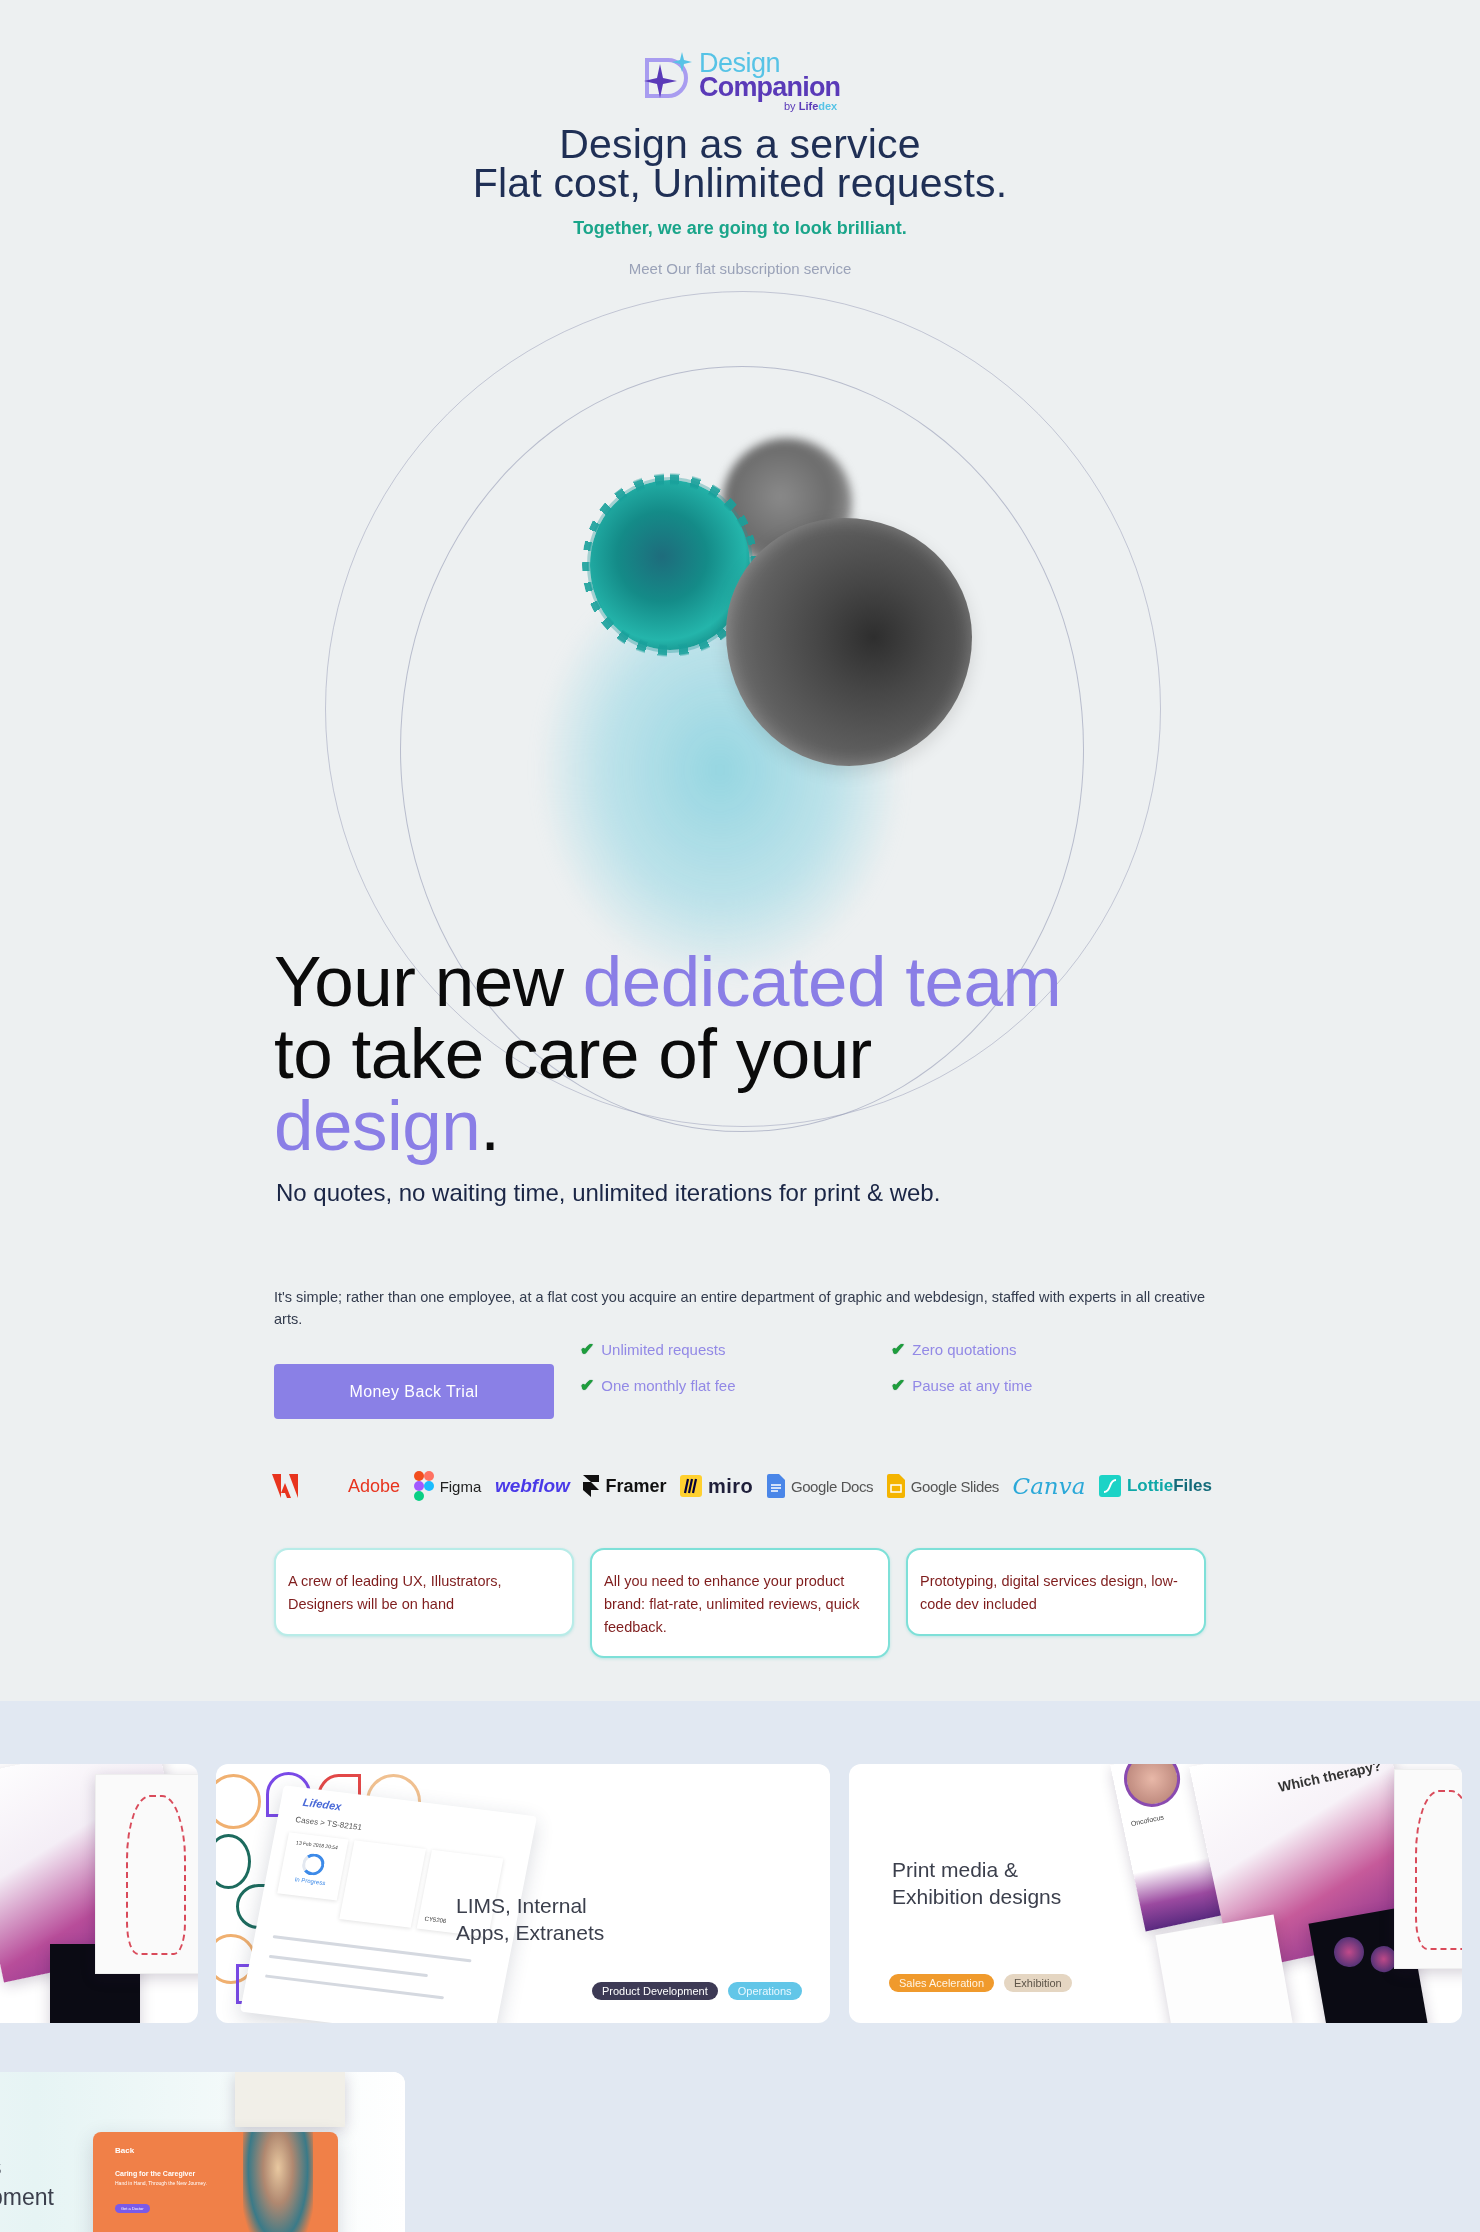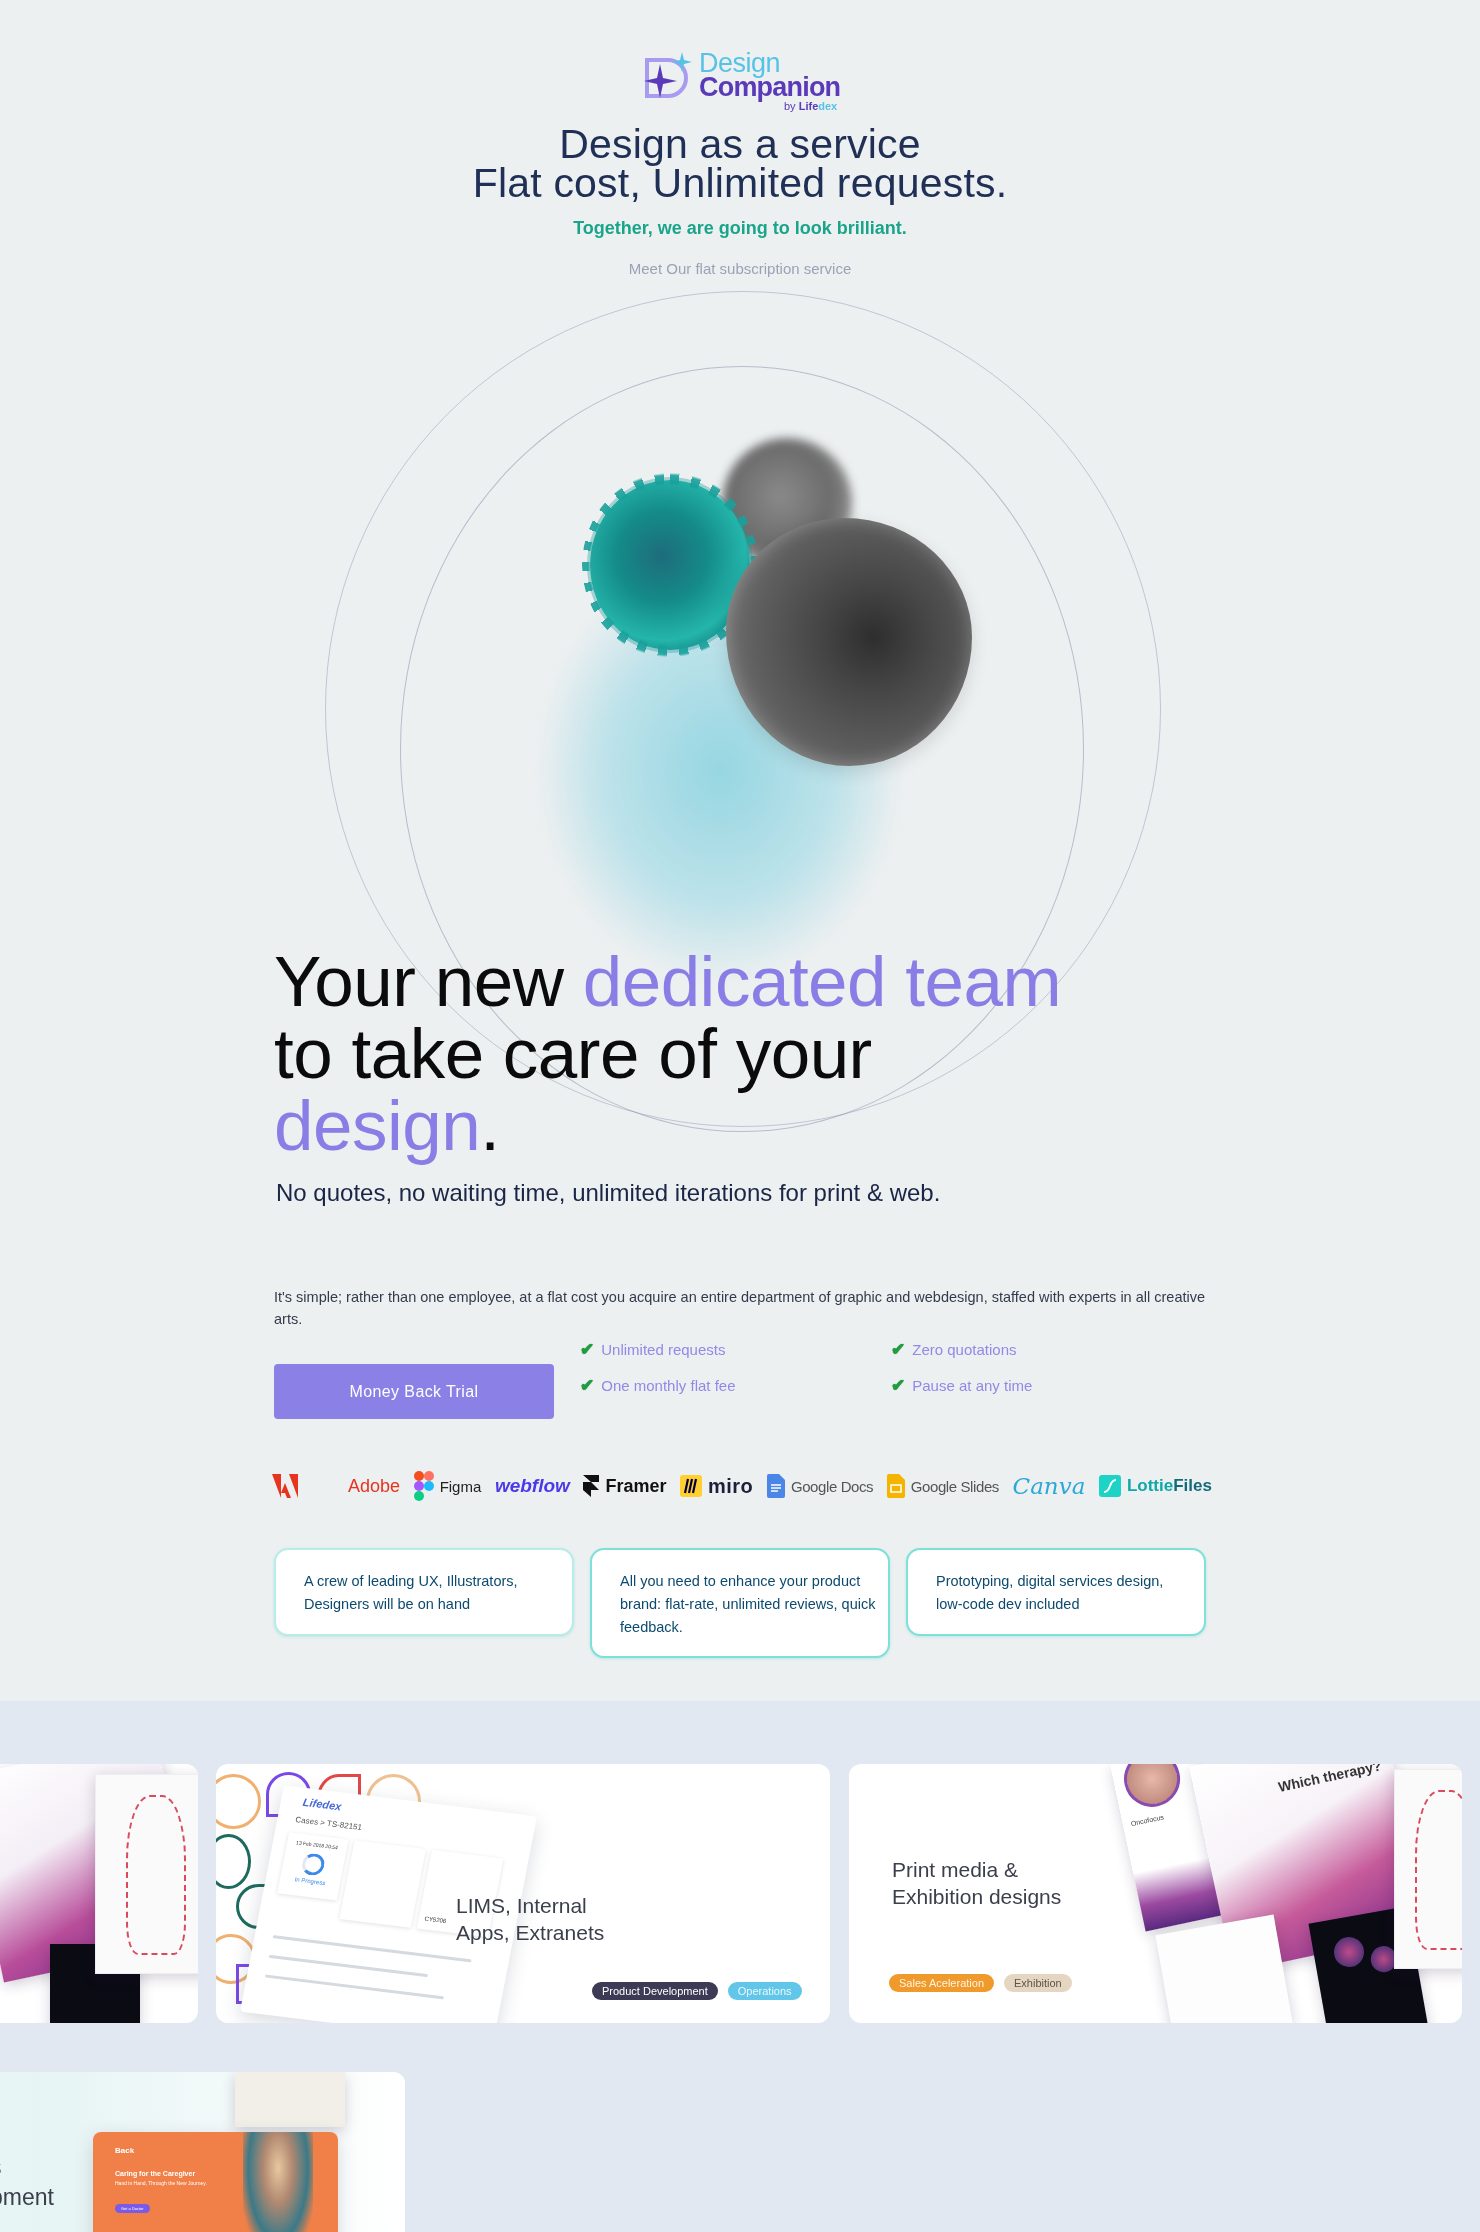--- a/index.html
+++ b/index.html
@@ -59,21 +59,21 @@
   .b-figma .name { color: #222; font-size: 15px; }
   .b-webflow .name { color: #4a3ae8; font-style: italic; font-weight: 700; font-size: 19px; }
   .b-framer .name { color: #111; font-weight: 700; font-size: 18px; }
   .b-miro .name { color: #1f1f3a; font-weight: 700; font-size: 20px; letter-spacing: 0.5px; }
   .b-gdocs .name, .b-gslides .name { color: #555; font-size: 15px; letter-spacing: -0.4px; }
   .b-canva .name { font-family: "DejaVu Serif", serif; font-style: italic; font-size: 23px; color: #2aa8d8; }
   .b-lottie .name { color: #0a9b9b; font-weight: 700; font-size: 17px; }
   .b-lottie .name span { color: #136b7a; }
 
   .feature-card { position: absolute; background: #fff; border-radius: 14px; border: 2px solid #b8ece8; box-shadow: 0 1px 3px rgba(40,200,190,0.25);
-                  padding: 20px 12px 0 28px; font-size: 14.5px; line-height: 23px; color: #0c4a6e; }
+                  padding: 20px 12px 0 12px; font-size: 14.5px; line-height: 23px; color: #7f1d1d; }
   .fc1 { left: 274px; top: 1548px; width: 300px; height: 88px; }
   .fc2 { left: 590px; top: 1548px; width: 300px; height: 110px; border-color: #7ee0d8; }
   .fc3 { left: 906px; top: 1548px; width: 300px; height: 88px; border-color: #7ee0d8; }
 
   .portfolio { position: relative; width: 1480px; height: 531px; background: #e1e8f2; overflow: hidden; }
   .pcard { position: absolute; background: #ffffff; border-radius: 12px; overflow: hidden; }
   .pc0 { left: -420px; top: 63px; width: 618px; height: 259px; }
   .pc1 { left: 216px; top: 63px; width: 614px; height: 259px; }
   .pc2 { left: 849px; top: 63px; width: 613px; height: 259px; }
   .pc3 { left: -210px; top: 371px; width: 615px; height: 259px; }

